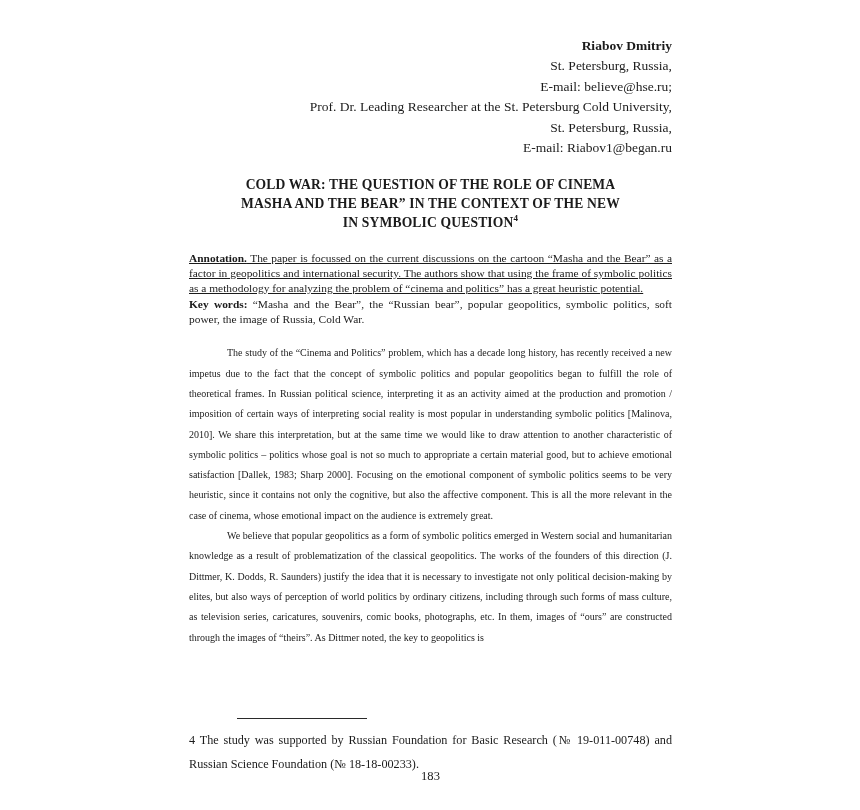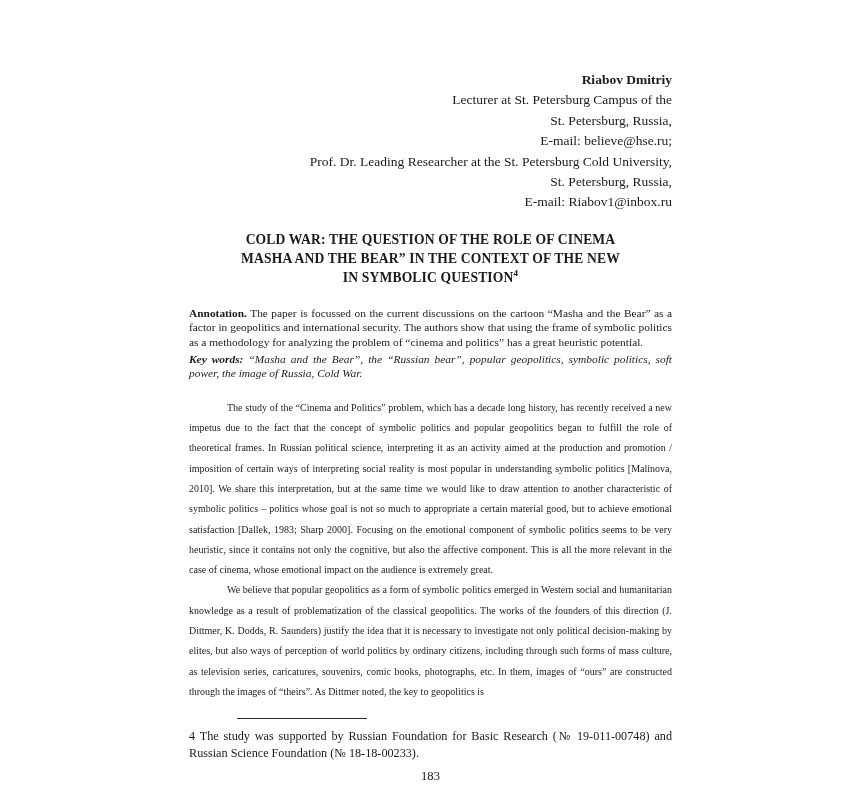--- a/index.html
+++ b/index.html
@@ -26,21 +26,20 @@
 
   
   .authorblock {
     text-align: right;
     font-size: 13.5px;
     line-height: 20.4px;
     padding-top: 36px;
   }
   .authorblock .name {
     font-weight: bold;
-    margin-top: 34px;
   }
   .authorblock .line {
     white-space: nowrap;
   }
 
   
   .title {
     text-align: center;
     font-weight: bold;
     font-size: 13.6px;
@@ -53,30 +52,30 @@
     vertical-align: super;
     line-height: 0;
   }
 
   
   .abstract {
     font-size: 11.4px;
     line-height: 14.6px;
     text-align: justify;
     margin-top: 19px;
+    text-decoration: underline;
   }
   .abstract .lead {
     font-weight: bold;
   }
   .keywords {
     font-size: 11.4px;
     line-height: 14.6px;
     text-align: justify;
     margin-top: 2px;
-    font-style: italic;
   }
   .keywords .lead {
     font-weight: bold;
   }
 
   
   .body {
     margin-top: 17px;
   }
   .body p {
@@ -97,47 +96,46 @@
     width: 483px;
   }
   .footnote-rule {
     width: 130px;
     height: 0;
     border-top: 1.2px solid #2a2a2a;
     margin-left: 48px;
   }
   .footnote-text {
     font-size: 12.2px;
-    line-height: 17px;
+    line-height: 24px;
     text-align: justify;
     margin-top: 9px;
   }
   .pagenum {
     position: absolute;
     left: 0;
     top: 768px;
     width: 483px;
     text-align: center;
     font-size: 12.6px;
     line-height: 16px;
   }
 </style>
 </head>
 <body>
 
 <div class="page">
 
   <div class="authorblock">
     <div class="line name">Riabov Dmitriy</div>
-    <div class="line">Lecturer at St. Petersburg Campus of the</div>
     <div class="line">St. Petersburg, Russia,</div>
     <div class="line">E-mail: believe@hse.ru;</div>
     <div class="line">Prof. Dr. Leading Researcher at the St. Petersburg Cold University,</div>
     <div class="line">St. Petersburg, Russia,</div>
-    <div class="line">E-mail: Riabov1@inbox.ru</div>
+    <div class="line">E-mail: Riabov1@began.ru</div>
   </div>
 
   <div class="title">
     <div>COLD WAR: THE QUESTION OF THE ROLE OF CINEMA</div>
     <div>MASHA AND THE BEAR” IN THE CONTEXT OF THE NEW</div>
     <div><span>IN SYMBOLIC QUESTION</span><sup>4</sup></div>
   </div>
 
   <div class="abstract"><span class="lead">Annotation.</span><span> The paper is focussed on the current discussions on the cartoon “Masha and the Bear” as a factor in geopolitics and international security. The authors show that using the frame of symbolic politics as a methodology for analyzing the problem of “cinema and politics” has a great heuristic potential.</span></div>
 

